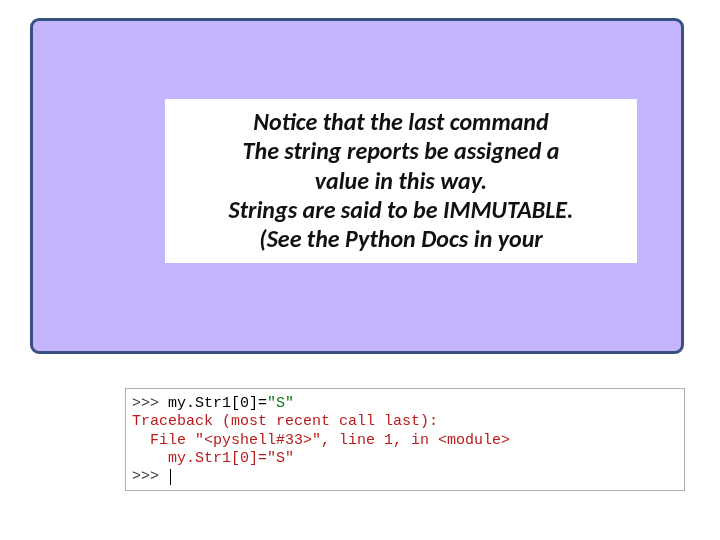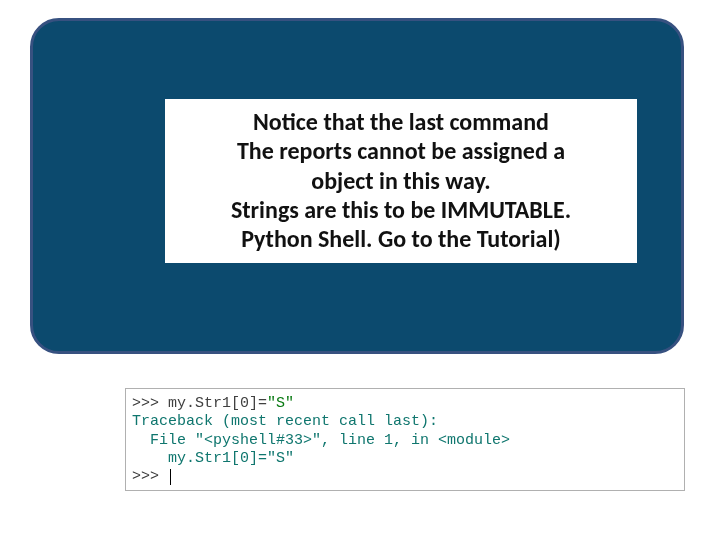--- a/index.html
+++ b/index.html
@@ -15,23 +15,24 @@
     width: 720px;
     height: 540px;
     background: #ffffff;
   }
   .callout-frame {
     position: absolute;
     left: 30px;
     top: 18px;
     width: 648px;
     height: 330px;
-    background: #0c4a6e;
+    background: #c4b5fd;
     border: 3px solid #375180;
-    border-radius: 29px;
+    border-radius: 9px;
+    font-style: italic;
   }
   .callout-textbox {
     position: absolute;
     left: 132px;
     top: 78px;
     width: 460px;
     background: #ffffff;
     text-align: center;
     font-size: 24px;
     line-height: 1.22;
@@ -51,48 +52,48 @@
     background: #ffffff;
     font-family: "Courier New", Courier, monospace;
     font-size: 15px;
     line-height: 1.22;
     padding: 6px 4px 4px 6px;
     letter-spacing: 0;
   }
   .code-panel .line {
     white-space: pre;
   }
-  .c-black { color: #404040; }
+  .c-black { color: #000000; }
   .c-prompt { color: #3a3a3a; }
   .c-green { color: #0a7a13; }
-  .c-red   { color: #0f766e; }
+  .c-red   { color: #b91c1c; }
   .cursor-line {
     display: flex;
     align-items: center;
   }
   .text-cursor {
     display: inline-block;
     width: 1px;
     height: 16px;
     background: #000;
     margin-left: 2px;
   }
 </style>
 </head>
 <body>
 
 <div class="stage">
 
   <div class="callout-frame">
     <div class="callout-textbox">
       <div>Notice that the last command</div>
-      <div>The reports cannot be assigned a</div>
-      <div>object in this way.</div>
-      <div>Strings are this to be IMMUTABLE.</div>
-      <div>Python Shell. Go to the Tutorial)</div>
+      <div>The string reports be assigned a</div>
+      <div>value in this way.</div>
+      <div>Strings are said to be IMMUTABLE.</div>
+      <div>(See the Python Docs in your</div>
     </div>
   </div>
 
   <div class="code-panel">
     <div class="line"><span class="c-prompt">&gt;&gt;&gt; </span><span class="c-black">my.Str1[0]=</span><span class="c-green">"S"</span></div>
     <div class="line c-red">Traceback (most recent call last):</div>
     <div class="line c-red">  File "&lt;pyshell#33&gt;", line 1, in &lt;module&gt;</div>
     <div class="line c-red">    my.Str1[0]="S"</div>
     <div class="line cursor-line"><span class="c-prompt">&gt;&gt;&gt; </span><span class="text-cursor"></span></div>
   </div>

